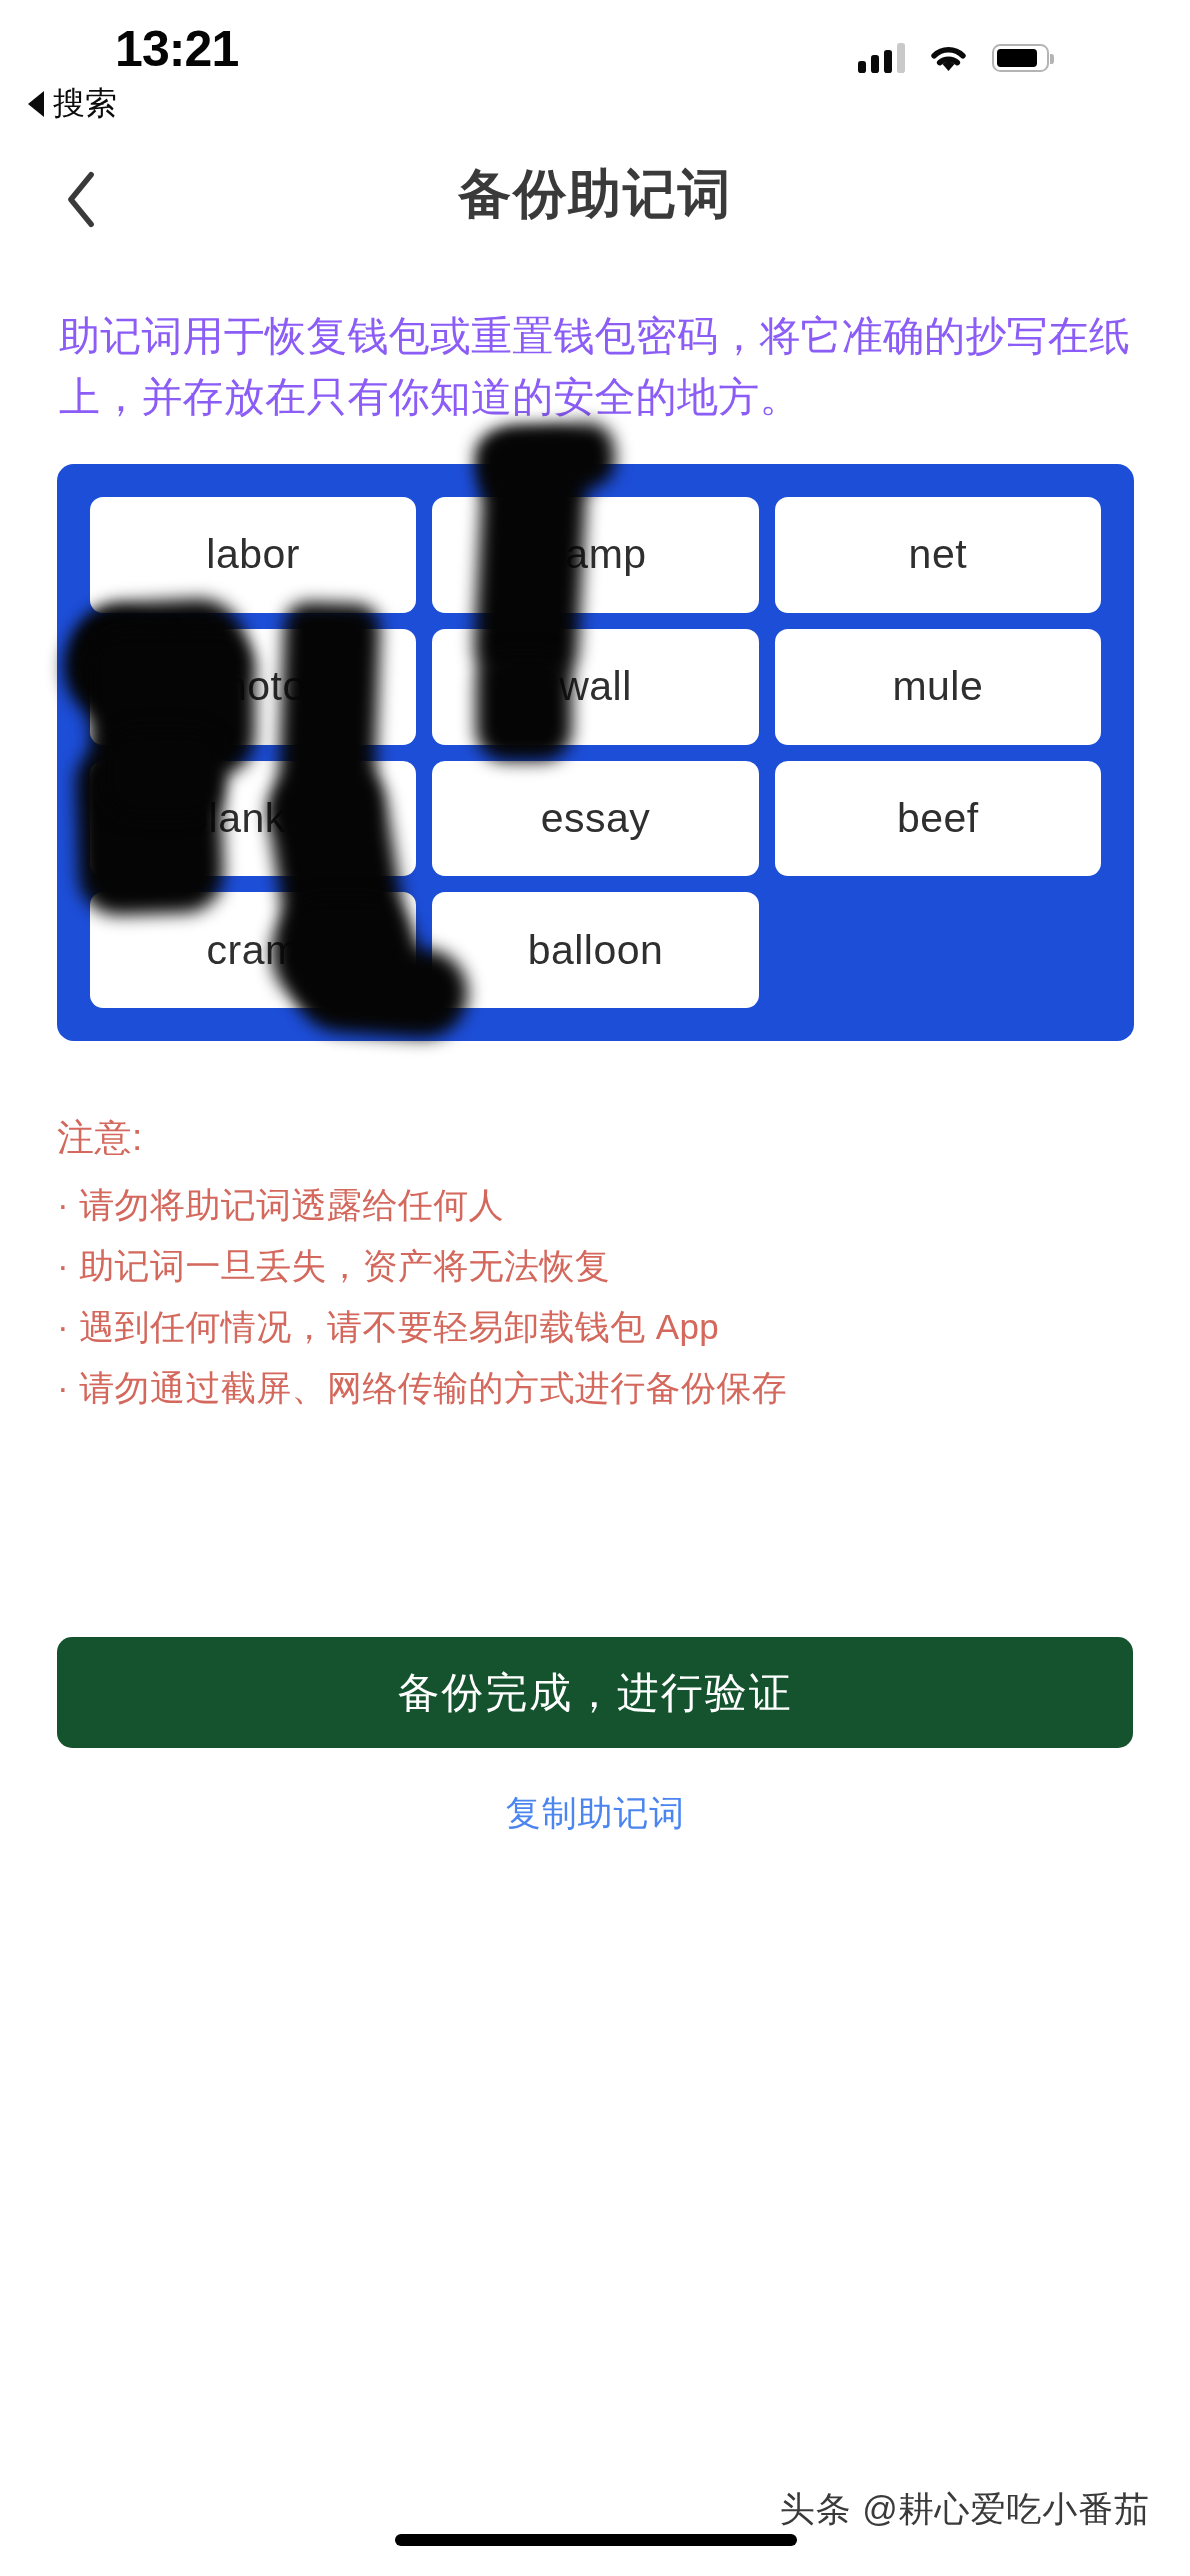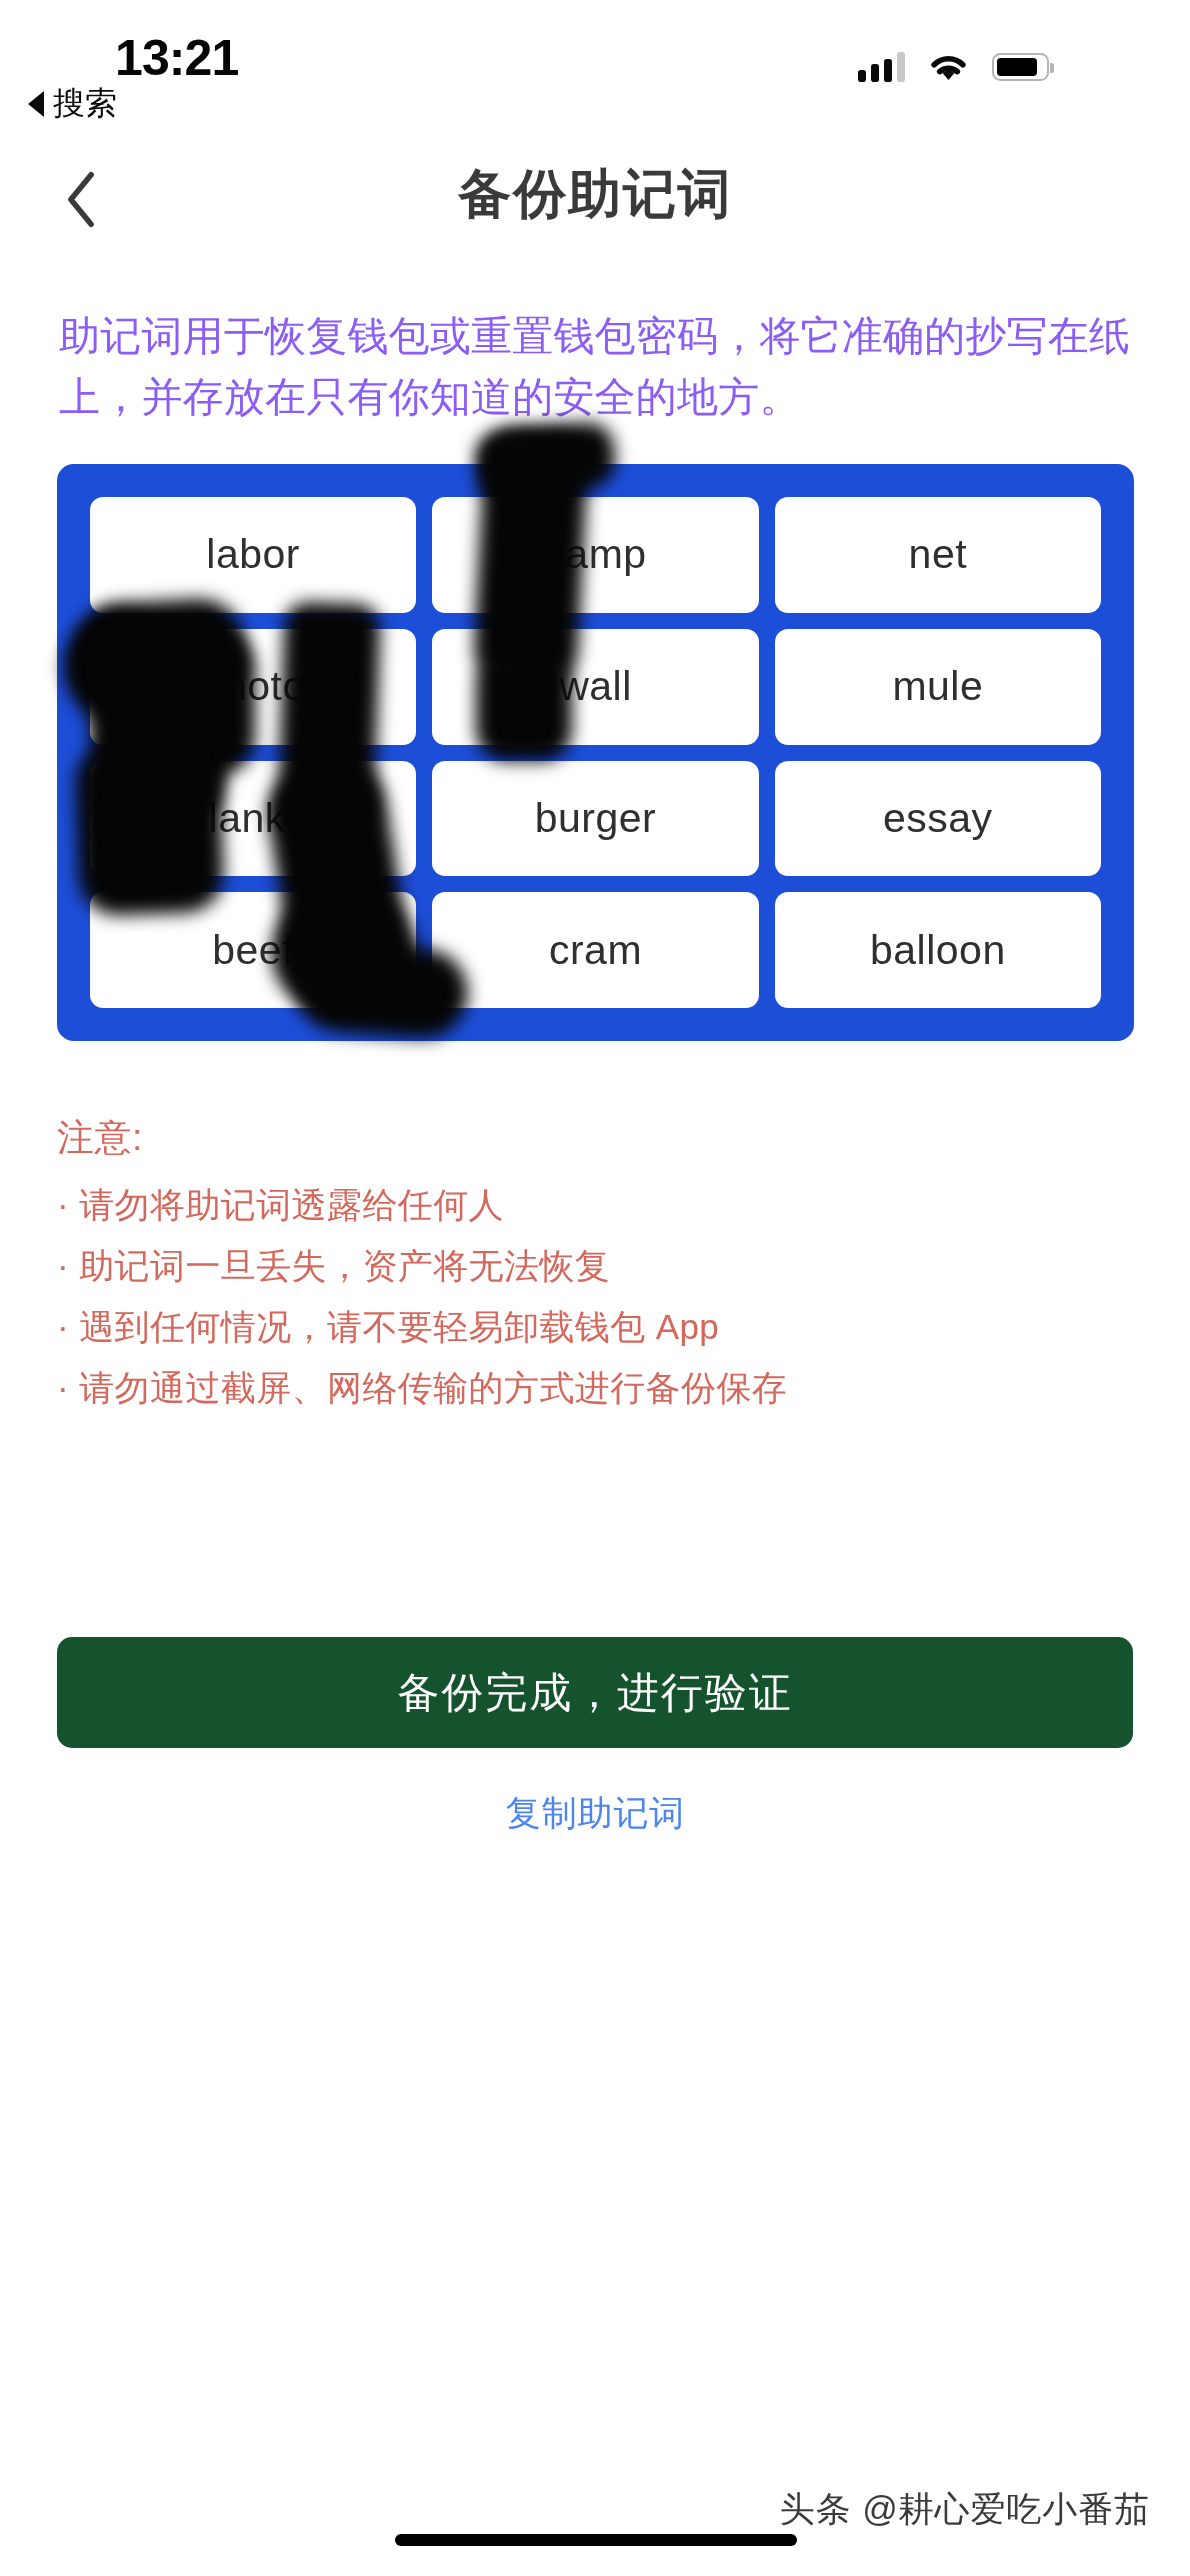--- a/index.html
+++ b/index.html
@@ -6,21 +6,21 @@
   html, body {
     width:1191px; height:2576px;
     background:#ffffff;
     font-family:"Liberation Sans","DejaVu Sans",sans-serif;
     overflow:hidden;
   }
   .phone { position:relative; width:1191px; height:2576px; background:#fff; }
 
   
   .statusbar {
-    position:absolute; left:0; top:9px; width:1097px; height:111px;
+    position:absolute; left:0; top:0; width:1097px; height:111px;
   }
   .sb-time {
     position:absolute; left:115px; top:20.4px;
     font-size:50px; font-weight:700; color:#050505;
     letter-spacing:-0.9px;
   }
   .sb-right {
     position:absolute; right:48px; top:43px;
     display:flex; align-items:center; gap:24px;
   }
@@ -202,21 +202,20 @@
 
   <div class="grid-wrap">
     <div class="grid">
       <div class="word-cell">labor</div>
       <div class="word-cell">camp</div>
       <div class="word-cell">net</div>
       <div class="word-cell">photo</div>
       <div class="word-cell">wall</div>
       <div class="word-cell">mule</div>
       <div class="word-cell">blanket</div>
-      <div class="word-cell">burger</div>
       <div class="word-cell">essay</div>
       <div class="word-cell">beef</div>
       <div class="word-cell">cram</div>
       <div class="word-cell">balloon</div>
     </div>
     <div class="censor-layer">
       <span class="blob b1"></span>
       <span class="blob b1b"></span>
       <span class="blob b2"></span>
       <span class="blob b2b"></span>

